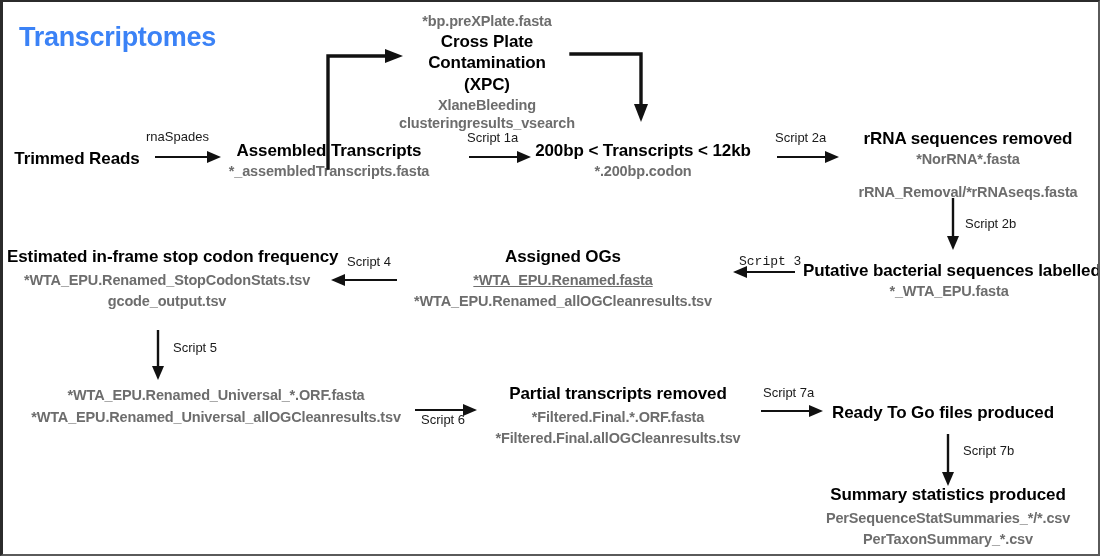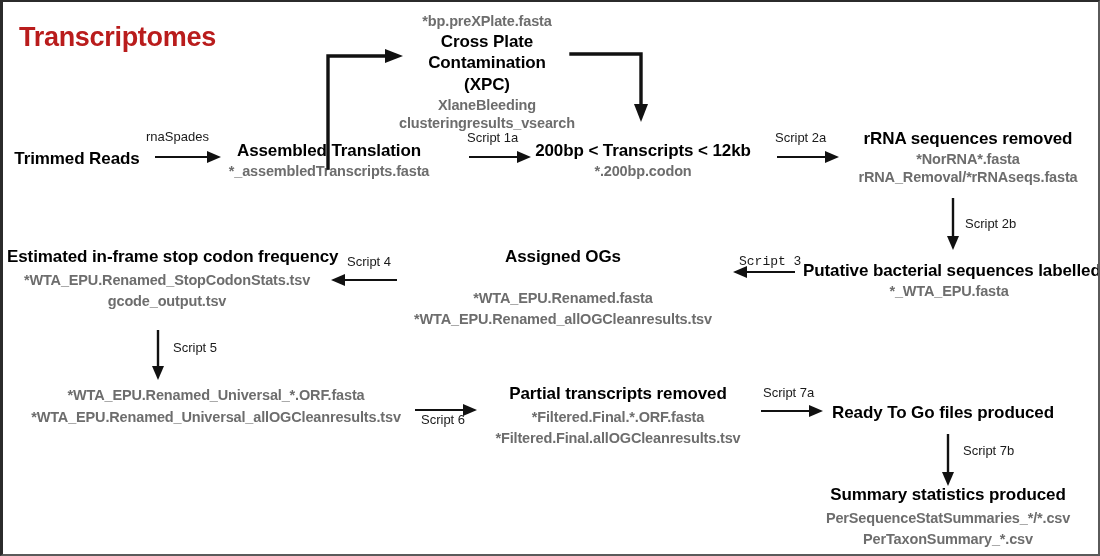--- a/index.html
+++ b/index.html
@@ -34,21 +34,21 @@
   }
   .file-text {
     font-weight: bold;
     color: #6d6d6d;
     font-size: 14.5px;
     letter-spacing: -0.15px;
   }
   .page-title {
     position: absolute;
     font-weight: bold;
-    color: #b91c1c;
+    color: #3b82f6;
     font-size: 27px;
     letter-spacing: -0.3px;
   }
   .arrow-label {
     position: absolute;
     font-size: 13px;
     color: #1a1a1a;
     white-space: nowrap;
     font-family: "Liberation Sans", sans-serif;
   }
@@ -76,21 +76,21 @@
     <div class="title-text">Trimmed Reads</div>
   </div>
 
   <div class="arrow-label" style="left:143px; top:127px;">rnaSpades</div>
   <svg class="arrow-svg" style="left:152px; top:145px;" width="66" height="20">
     <line x1="0" y1="10" x2="52" y2="10" stroke-width="2.2"></line>
     <polygon points="52,4 66,10 52,16"></polygon>
   </svg>
 
   <div class="node" style="left:206px; top:138px; width:240px;">
-    <div class="title-text">Assembled Translation</div>
+    <div class="title-text">Assembled Transcripts</div>
     <div class="file-text">*_assembledTranscripts.fasta</div>
   </div>
 
   <div class="arrow-label" style="left:464px; top:128px;">Script 1a</div>
   <svg class="arrow-svg" style="left:466px; top:145px;" width="62" height="20">
     <line x1="0" y1="10" x2="48" y2="10" stroke-width="2.2"></line>
     <polygon points="48,4 62,10 48,16"></polygon>
   </svg>
 
   <div class="node" style="left:528px; top:138px; width:224px;">
@@ -100,21 +100,21 @@
 
   <div class="arrow-label" style="left:772px; top:128px;">Script 2a</div>
   <svg class="arrow-svg" style="left:774px; top:145px;" width="62" height="20">
     <line x1="0" y1="10" x2="48" y2="10" stroke-width="2.2"></line>
     <polygon points="48,4 62,10 48,16"></polygon>
   </svg>
 
   <div class="node" style="left:838px; top:126px; width:254px;">
     <div class="title-text">rRNA sequences removed</div>
     <div class="file-text">*NorRNA*.fasta</div>
-    <div class="file-text" style="margin-top:0;">rRNA_Removal/*rRNAseqs.fasta</div>
+    <div class="file-text" style="margin-top:15px;">rRNA_Removal/*rRNAseqs.fasta</div>
   </div>
 
   <div class="node" style="left:386px; top:10px; width:196px;">
     <div class="file-text">*bp.preXPlate.fasta</div>
     <div class="title-text">Cross Plate</div>
     <div class="title-text">Contamination</div>
     <div class="title-text">(XPC)</div>
     <div class="file-text">XlaneBleeding</div>
     <div class="file-text">clusteringresults_vsearch</div>
   </div>
@@ -141,21 +141,21 @@
   </div>
 
   <div class="arrow-label" style="left:736px; top:252px;font-family:Liberation Mono, monospace;">Script 3</div>
   <svg class="arrow-svg" style="left:730px; top:260px;" width="62" height="20">
     <line x1="14" y1="10" x2="62" y2="10" stroke-width="2.2"></line>
     <polygon points="14,4 0,10 14,16"></polygon>
   </svg>
 
   <div class="node" style="left:400px; top:244px; width:320px;">
     <div class="title-text">Assigned OGs</div>
-    <div class="file-text" style="margin-top:21px;">*WTA_EPU.Renamed.fasta</div>
+    <div class="file-text" style="margin-top:3px;text-decoration:underline;">*WTA_EPU.Renamed.fasta</div>
     <div class="file-text" style="margin-top:3px;">*WTA_EPU.Renamed_allOGCleanresults.tsv</div>
   </div>
 
   <div class="arrow-label" style="left:344px; top:252px;">Script 4</div>
   <svg class="arrow-svg" style="left:328px; top:268px;" width="66" height="20">
     <line x1="14" y1="10" x2="66" y2="10" stroke-width="2.2"></line>
     <polygon points="14,4 0,10 14,16"></polygon>
   </svg>
 
   <div class="node" style="left:4px; top:244px; width:320px;">

